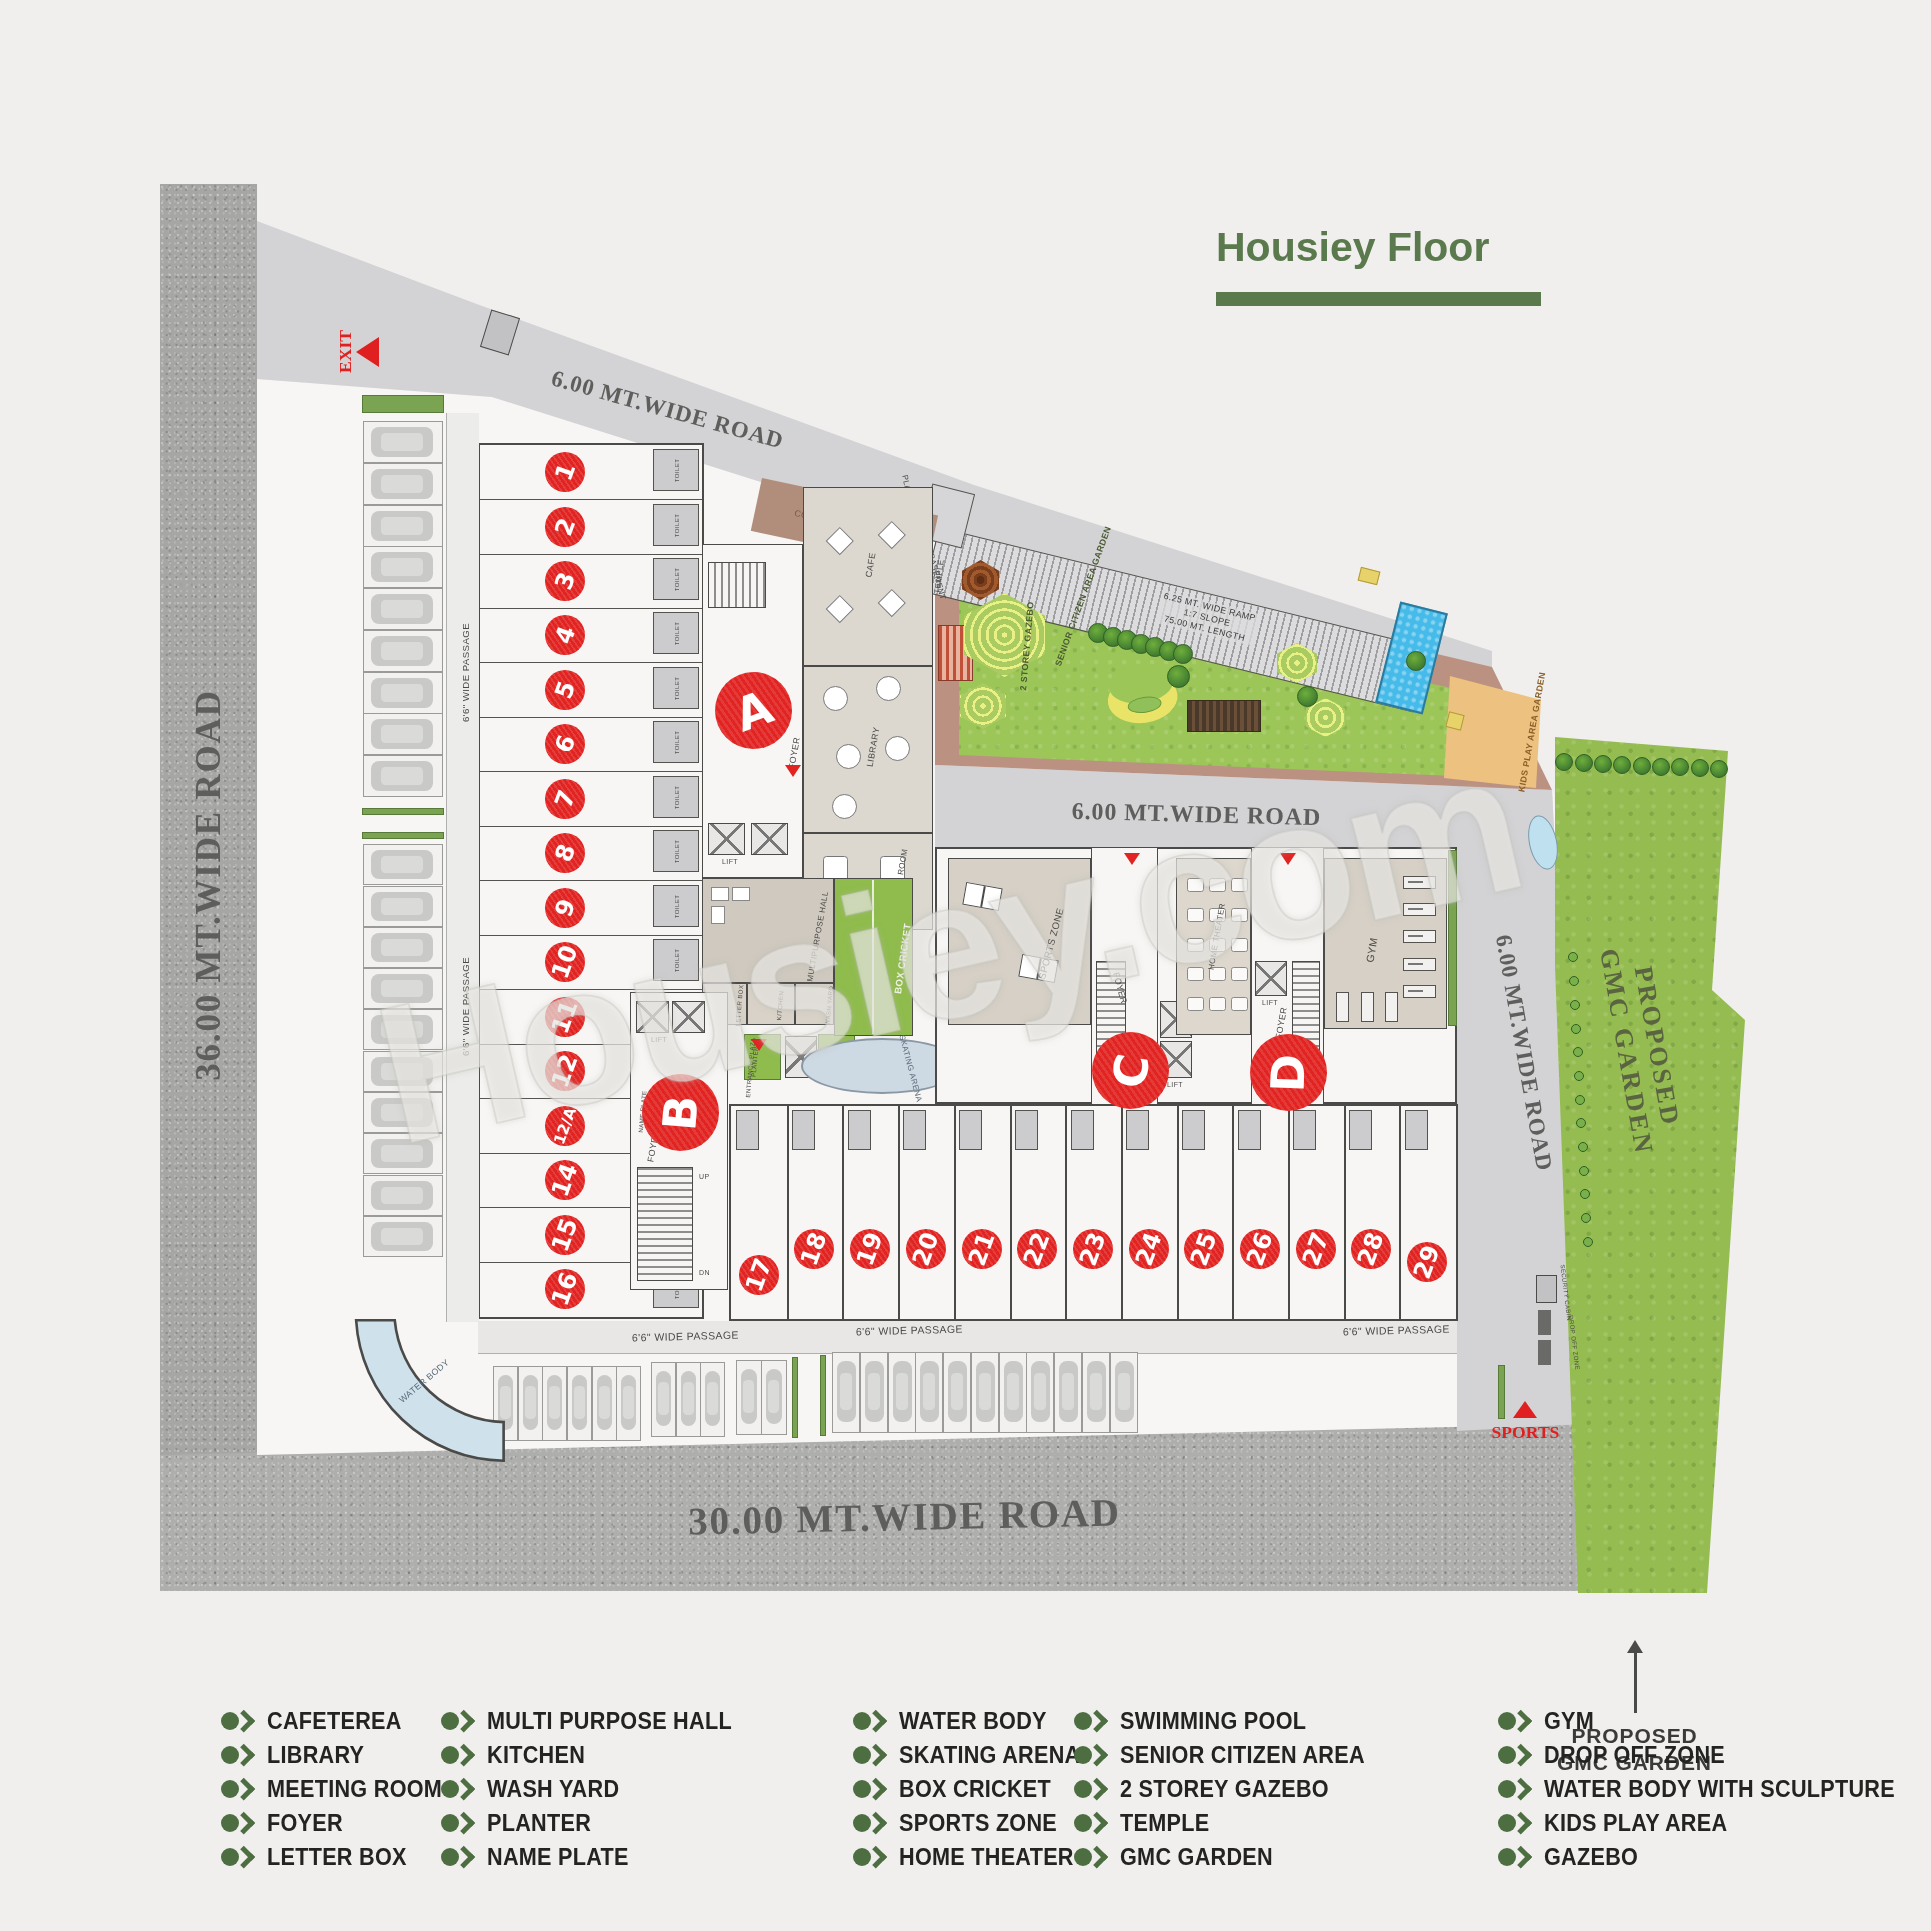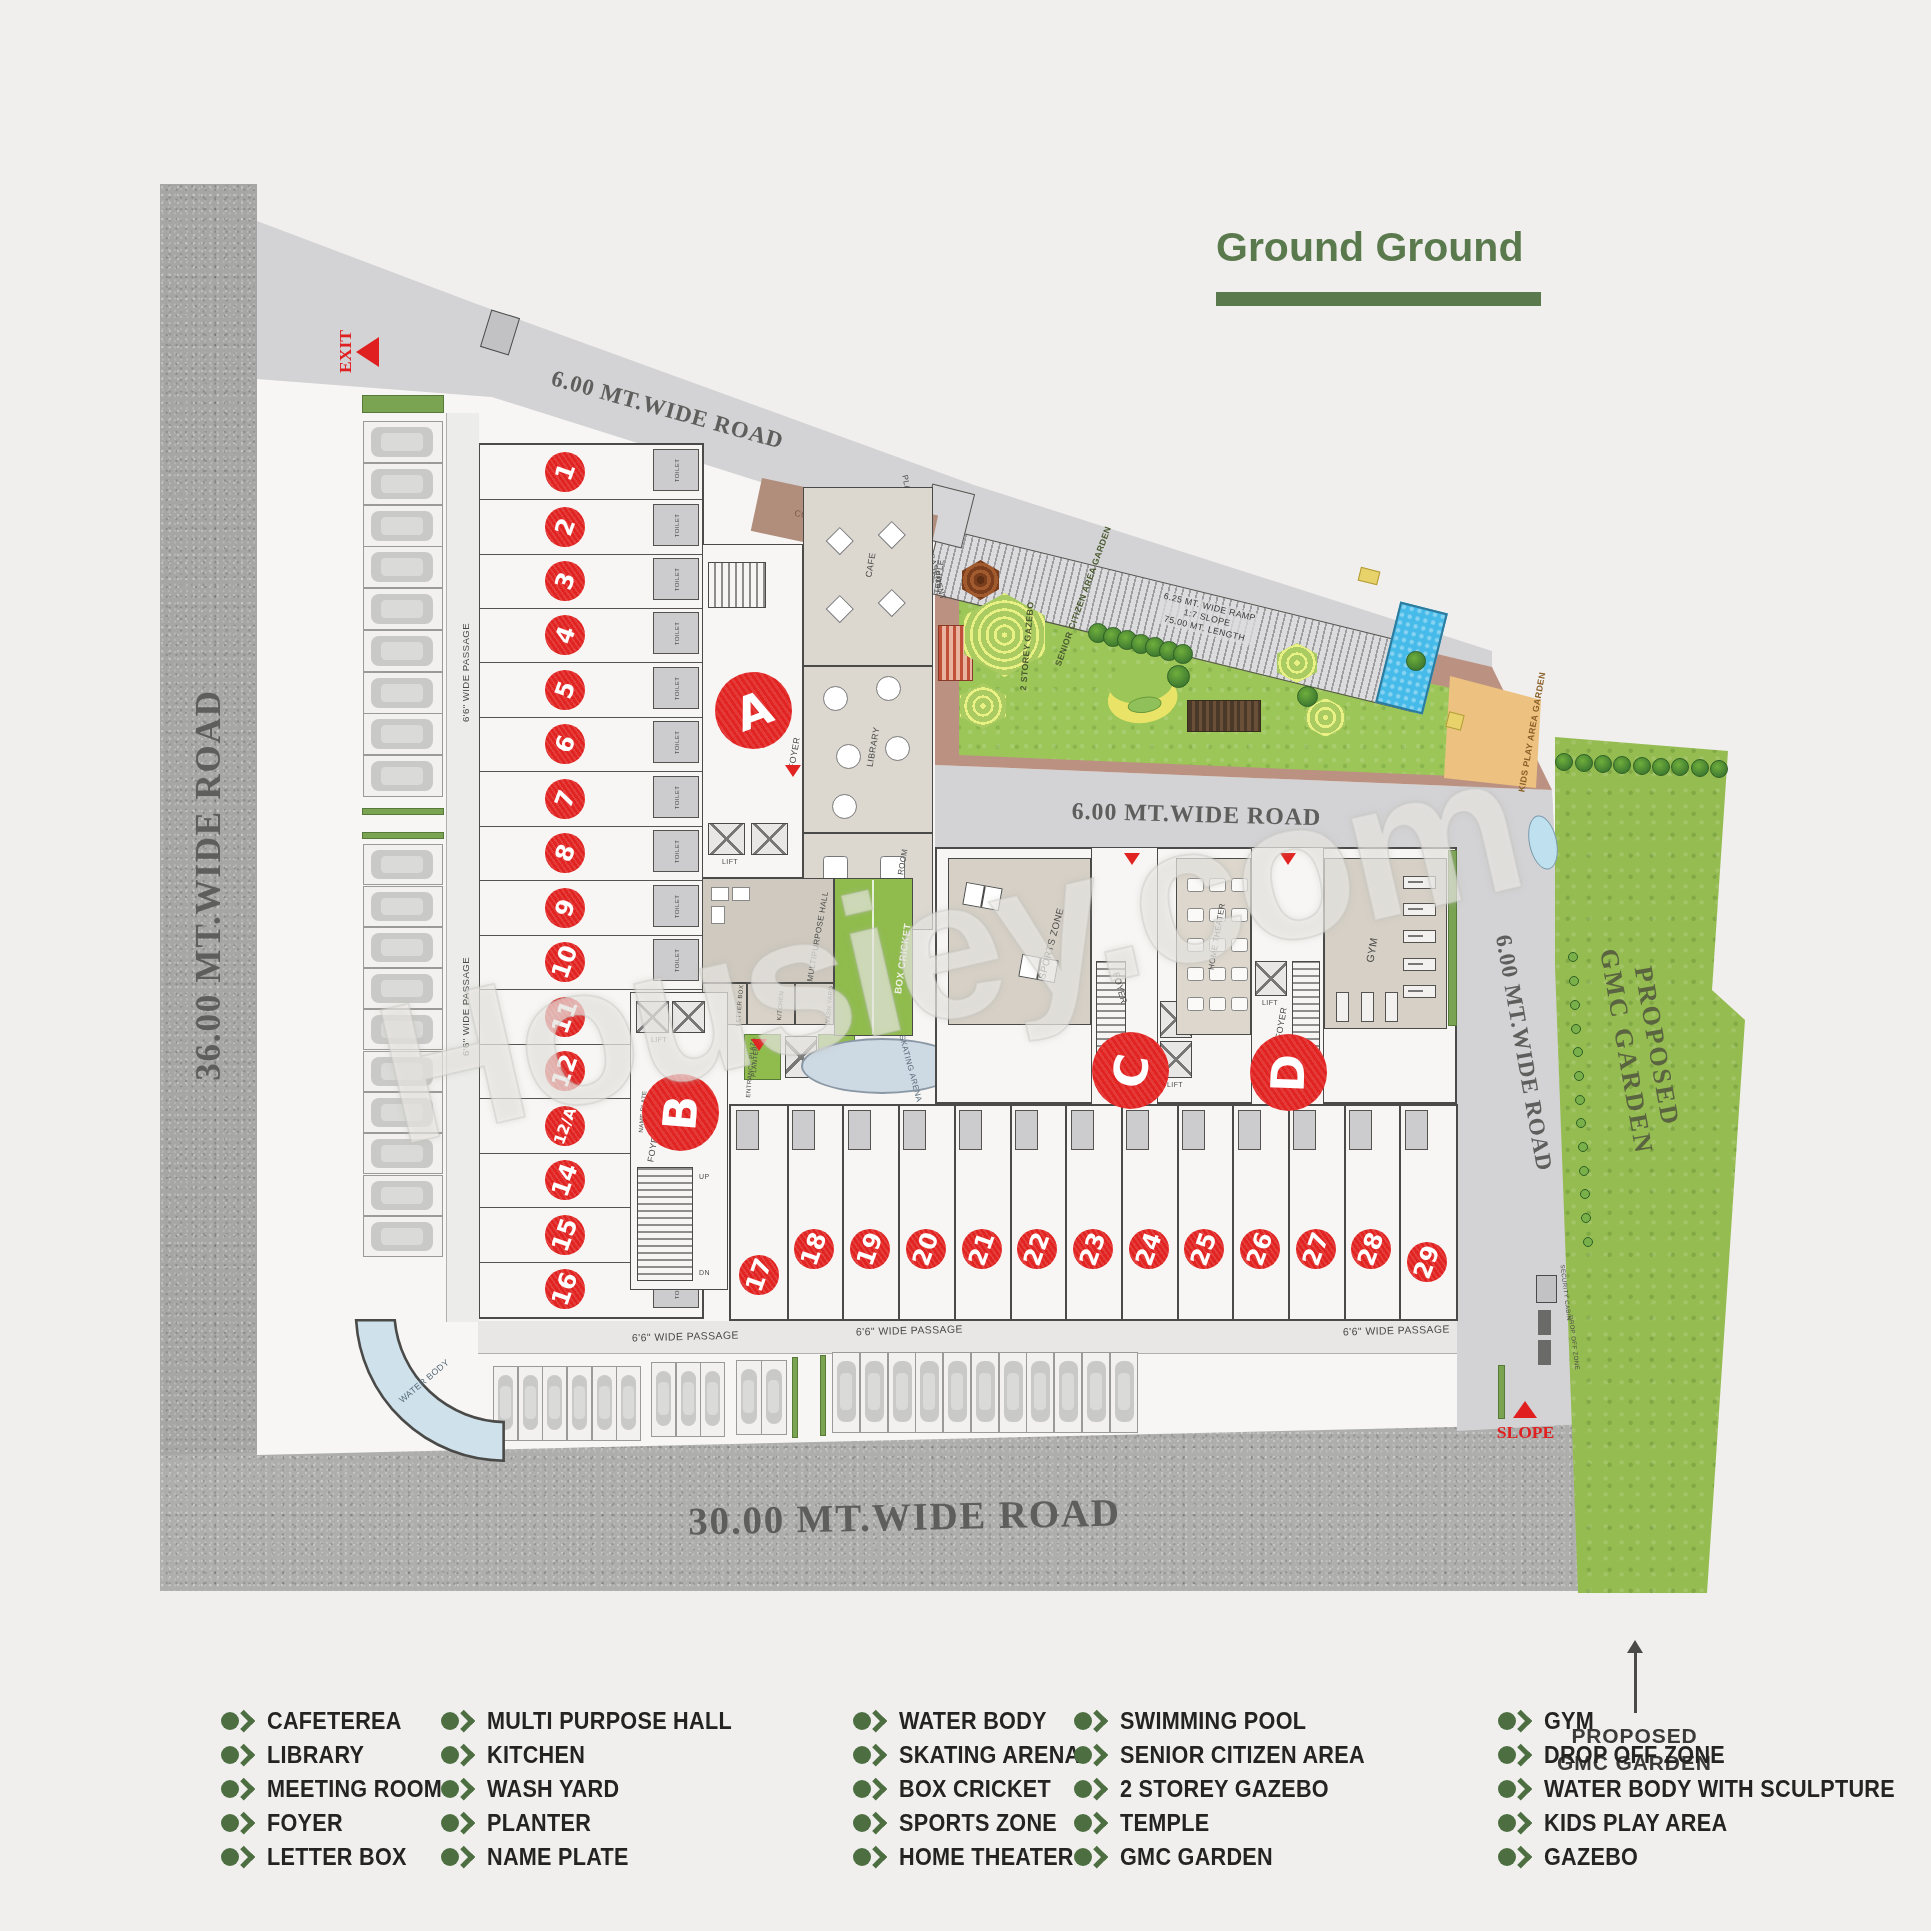--- a/index.html
+++ b/index.html
@@ -99,21 +99,21 @@
   <div class="road-lbl" style="left:641px;top:1494px;width:527px;font-size:39px;transform:rotate(-1.2deg);letter-spacing:1.8px;">30.00 MT.WIDE ROAD</div>
   <div class="road-lbl" style="left:492px;top:397px;width:351px;font-size:23px;transform:rotate(15.5deg);letter-spacing:0.9px;">6.00 MT.WIDE ROAD</div>
   <div class="road-lbl" style="left:1065px;top:801px;width:263px;font-size:24px;transform:rotate(1.5deg);letter-spacing:0.9px;">6.00 MT.WIDE ROAD</div>
   <div class="road-lbl" style="left:1339px;top:1040px;width:369px;font-size:23px;transform:rotate(80deg);letter-spacing:0.9px;">6.00 MT.WIDE ROAD</div>
 
   <div class="road-lbl" style="left:306px;top:341px;width:79px;font-size:17.6px;color:#e02020;transform:rotate(-90deg);">EXIT</div>
   <div class="abs" style="left:356px;top:337px;width:0;height:0;border-top:15px solid transparent;
               border-bottom:15px solid transparent;border-right:23px solid #e02020;"></div>
   <div class="abs" style="left:1513px;top:1401px;width:0;height:0;border-left:12.3px solid transparent;
               border-right:12.3px solid transparent;border-bottom:17.6px solid #e02020;"></div>
-  <div class="road-lbl" style="left:1477px;top:1422px;width:97px;font-size:17.6px;color:#e02020;">SLOPE</div>
+  <div class="road-lbl" style="left:1477px;top:1422px;width:97px;font-size:17.6px;color:#e02020;">SPORTS</div>
 
   <div class="room" style="left:485px;top:313px;width:30px;height:39px;background:#c2c2c4;transform:rotate(17deg);"></div>
 
   <div class="abs gmc" style="inset:0;clip-path:polygon(1555px 737px,1728px 751px,1712px 990px,1745px 1020px,
               1707px 1593px,1578px 1593px,1555px 966px);"></div>
   <div class="road-lbl" style="left:1466px;top:1018px;width:351px;font-size:26px;color:#5a6440;letter-spacing:2.6px;
               transform:rotate(80deg);line-height:1.2;">
     <div>PROPOSED</div>
     <div>GMC GARDEN</div>
   </div>
@@ -695,21 +695,21 @@
     <path d="M8,6 A170,170 0 0,0 176,166 L176,122 A128,128 0 0,1 52,6 Z" fill="#cfe2ec" stroke="#4a4a48" stroke-width="3"></path>
   </svg>
   <div class="lbl" style="left:393px;top:1376px;font-size:8.8px;color:#566a78;transform:rotate(-40deg);font-weight:normal;">WATER BODY</div>
 
   <div class="abs" style="left:202px;top:729px;width:1492px;height:439px;display:flex;align-items:center;justify-content:center;
               font-size:198px;font-weight:bold;color:rgba(243,241,237,.55);letter-spacing:-5.3px;
               transform:rotate(-13deg);z-index:45;text-shadow:0 0 7px rgba(185,183,179,.45);
               -webkit-text-stroke:1.8px rgba(196,194,190,.4);">Housiey.com</div>
 
   <div class="abs" style="left:1216px;top:224px;z-index:55;">
-    <div style="font-size:41px;font-weight:bold;color:#5a7a4e;line-height:1.15;">Ground Ground</div>
+    <div style="font-size:41px;font-weight:bold;color:#5a7a4e;line-height:1.15;">Housiey Floor</div>
     <div style="margin-top:21px;width:325px;height:14px;background:#5a7a4e;"></div>
   </div>
 
   <div class="abs" style="left:1627px;top:1640px;width:0;height:0;border-left:8px solid transparent;
               border-right:8px solid transparent;border-bottom:13px solid #4a4a48;z-index:55;"></div>
   <div class="abs" style="left:1634px;top:1652px;width:2.6px;height:61px;background:#4a4a48;z-index:55;"></div>
   <div class="abs" style="left:1503px;top:1722px;width:263px;text-align:center;z-index:55;
               font-size:21px;font-weight:bold;color:#3a3a38;letter-spacing:0.9px;line-height:1.3;">
     <div>PROPOSED</div>
     <div>GMC GARDEN</div>

